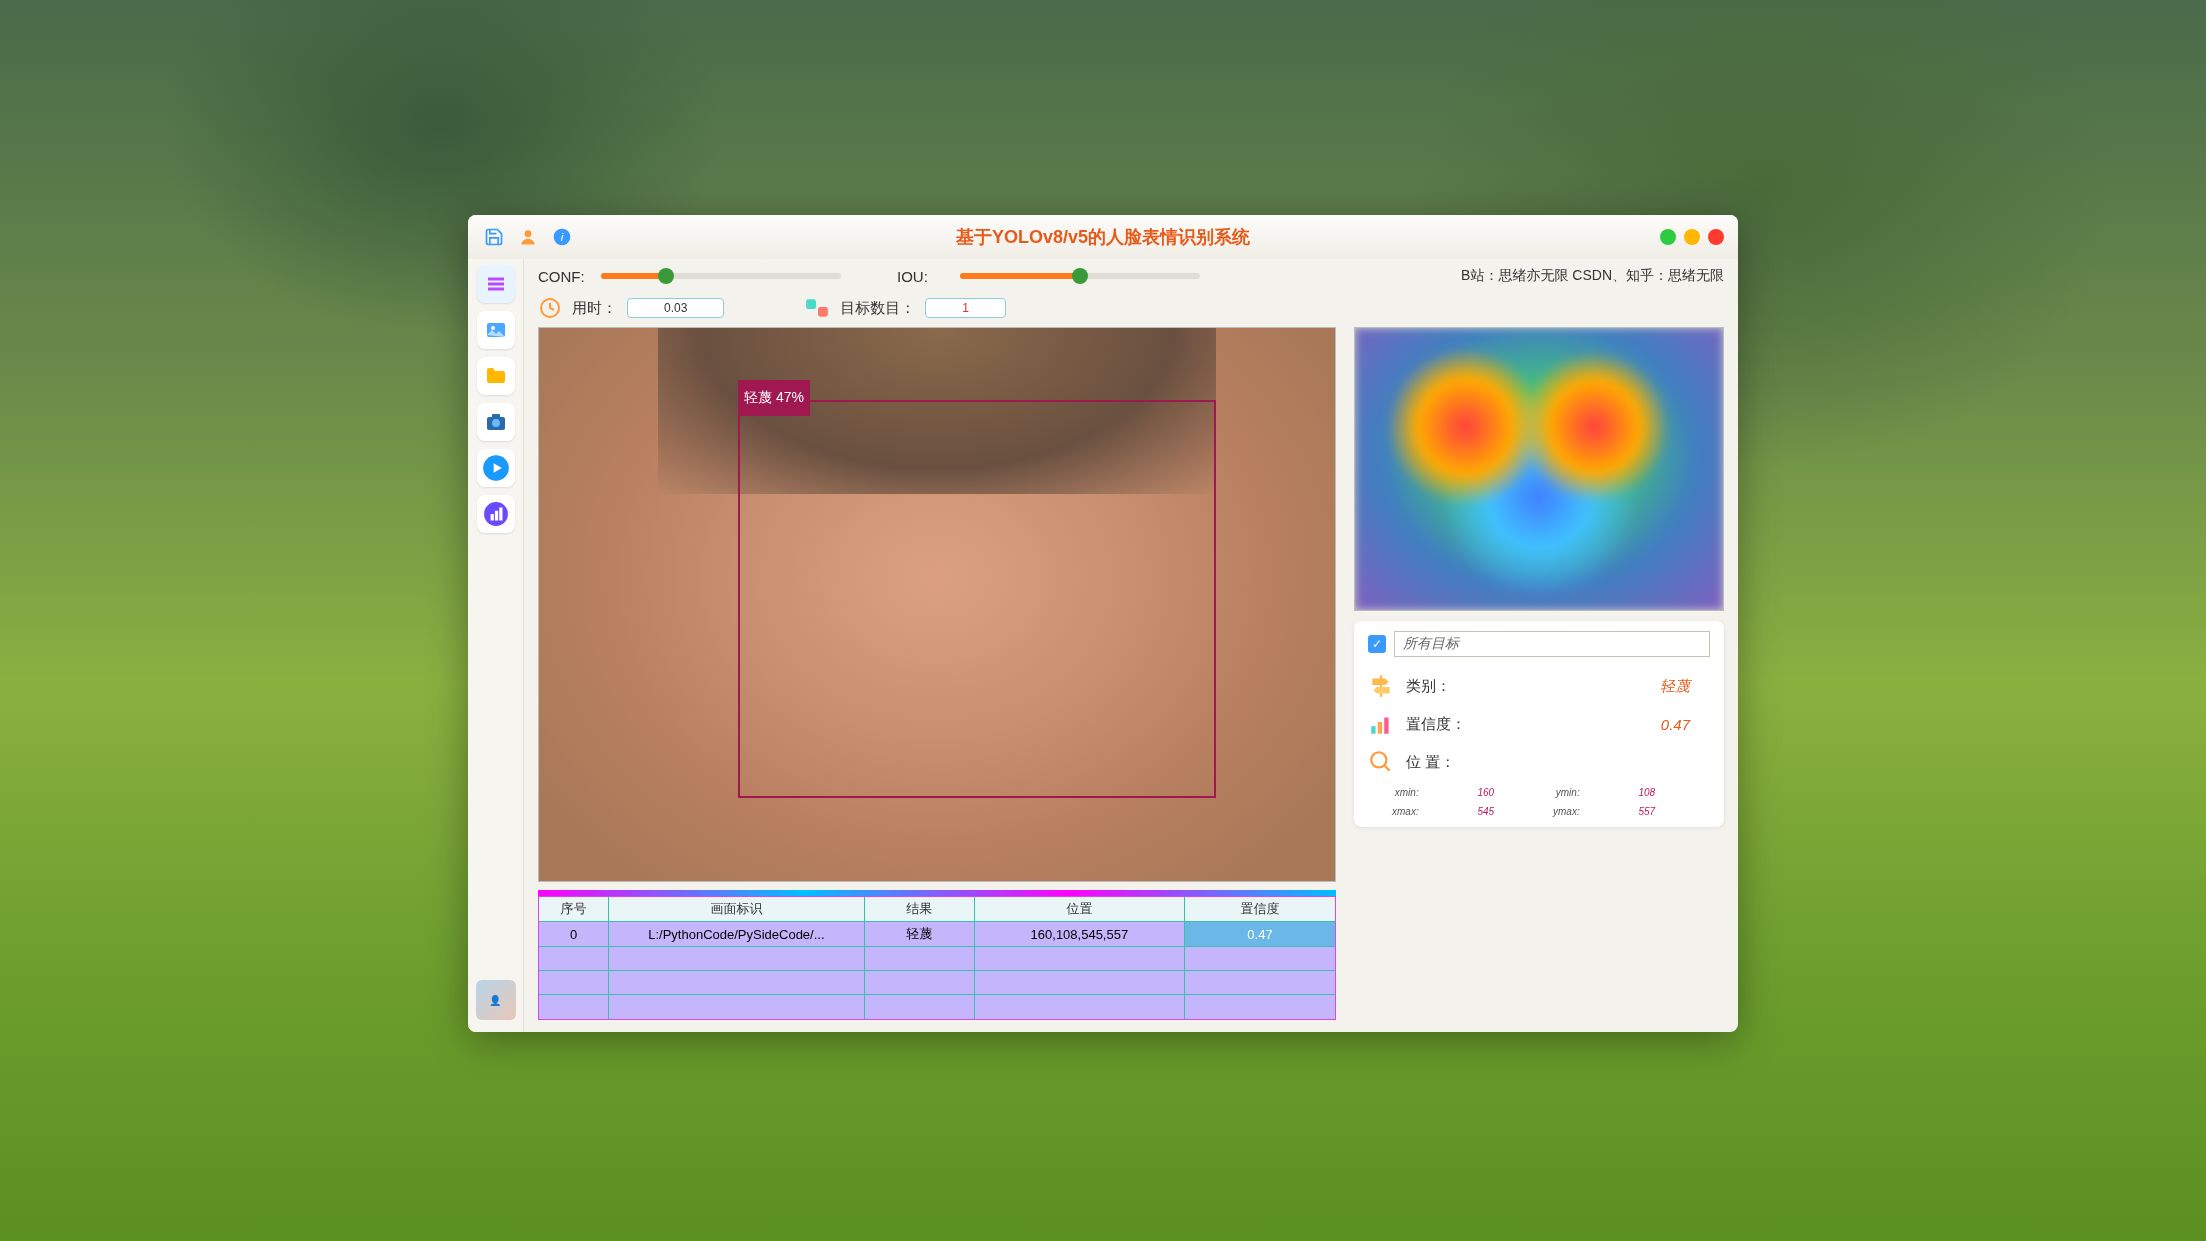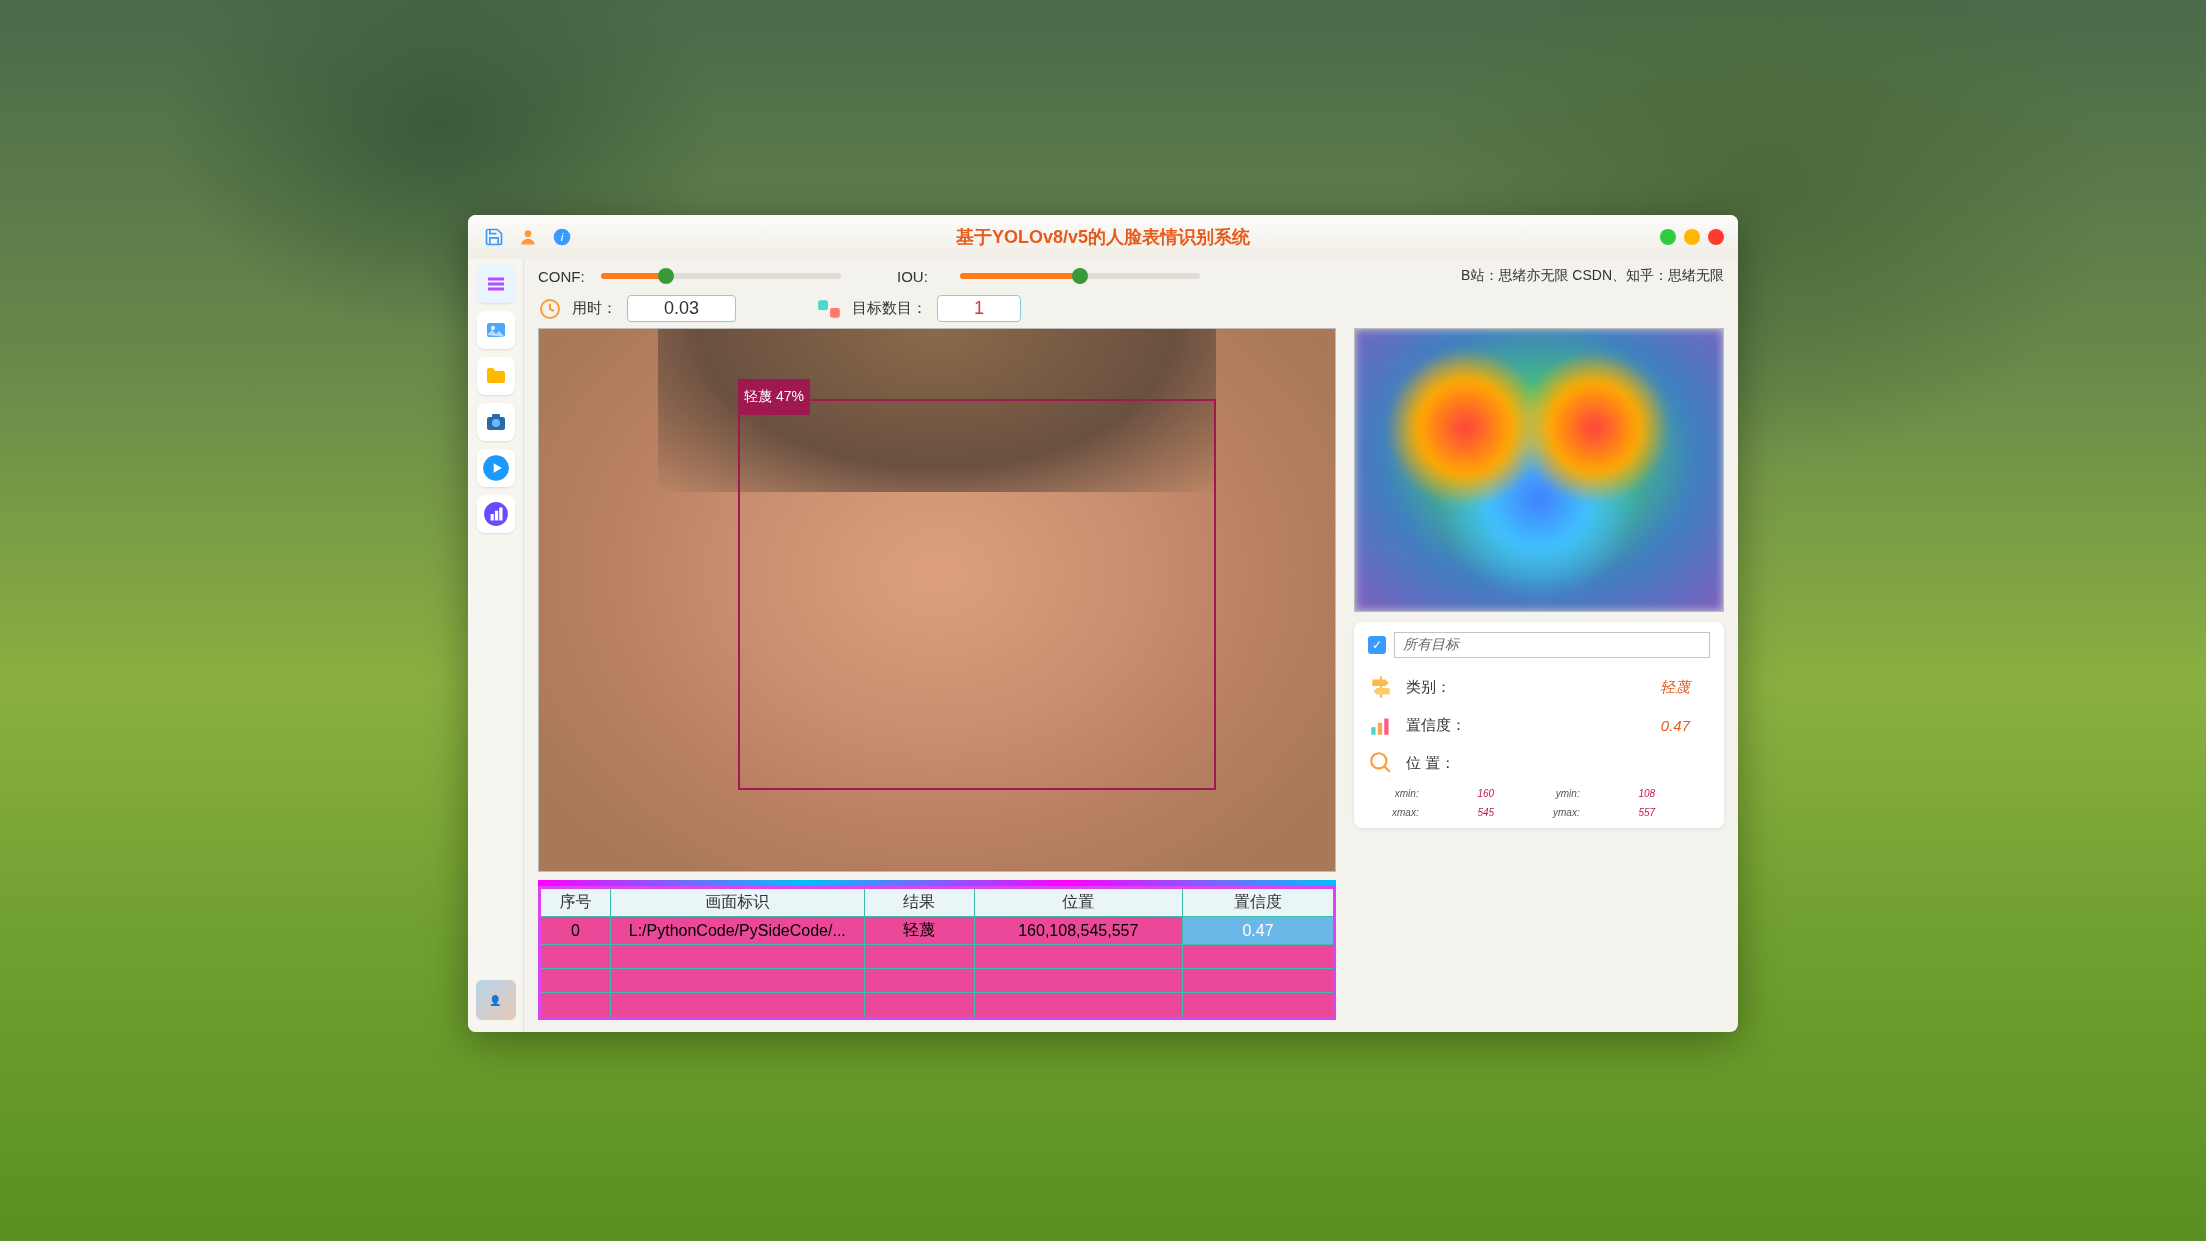--- a/index.html
+++ b/index.html
@@ -35,33 +35,33 @@
 .avatar{width:40px;height:40px;border-radius:6px;margin-top:auto;margin-bottom:12px;background:linear-gradient(135deg,#b8d4e8,#e8c8b8);display:flex;align-items:center;justify-content:center;font-size:10px;color:#666}
 .main{flex:1;padding:8px 14px 12px 14px;display:flex;flex-direction:column;gap:6px;position:relative}
 .controls{display:flex;align-items:center;gap:13px;font-size:15px;color:#333}
 .ctrl-label{min-width:50px}
 .slider{position:relative;width:240px;height:6px;background:#e0ddd6;border-radius:3px}
 .slider .fill{position:absolute;height:100%;background:#ff7a1a;border-radius:3px}
 .slider .thumb{position:absolute;top:-5px;width:16px;height:16px;background:#3a9a3a;border-radius:50%;transform:translateX(-8px);cursor:pointer}
 .credits{margin-left:auto;font-size:14px;color:#333}
 .stats{display:flex;align-items:center;gap:10px;font-size:15px;color:#333;margin-top:4px}
 .clock-icon{width:24px;height:24px}
-.stat-val{border:1px solid #8bcfd6;border-radius:4px;padding:2px 36px;background:#fff;font-size:18px}
+.stat-val{border:1px solid #8bcfd6;border-radius:4px;padding:2px 36px;background:#fff;font-size:12px}
 .stat-val.red{color:#e03030}
 .content{display:flex;gap:18px;flex:1;min-height:0}
 .left-col{display:flex;flex-direction:column;flex:1;min-width:0}
 .img-pane{flex:1;background:#c8c4b8;border:1px solid #bbb;position:relative;overflow:hidden;min-height:0}
 .face-bg{position:absolute;inset:0;background:
   radial-gradient(ellipse 60% 70% at 50% 45%,#dca080 0%,#c89070 40%,#b88060 70%,#a87858 100%);
 }
 .hair{position:absolute;top:0;left:15%;right:15%;height:30%;background:radial-gradient(ellipse at 50% 0%,#8a6a4a,#6a5040 60%,transparent 100%)}
 .bbox{position:absolute;border:2px solid #a01850}
 .bbox-label{position:absolute;top:-22px;left:-2px;background:#a01850;color:#fff;font-size:14px;padding:9px 6px;white-space:nowrap}
 .grad-bar{height:6px;background:linear-gradient(90deg,#ff00ff,#00bfff,#ff00ff,#00bfff);margin-top:8px}
-.table{border:3px solid #d946ef;font-size:16px;background:#ec4899}
+.table{border:1px solid #d946ef;font-size:13px;background:#c4b5fd}
 .tr{display:flex;border-bottom:1px solid #3ac0a8;min-height:24px}
 .tr:last-child{border-bottom:none}
 .th,.td{border-right:1px solid #3ac0a8;padding:3px 6px;text-align:center;display:flex;align-items:center;justify-content:center;overflow:hidden;text-overflow:ellipsis;white-space:nowrap}
 .th:last-child,.td:last-child{border-right:none}
 .c0{width:70px}.c1{flex:1.6}.c2{width:110px}.c3{flex:1.3}.c4{width:150px}
 .th{background:#eaf5f7;color:#333}
 .td.sel{background:#6bb8e8;color:#fff}
 .right-col{width:370px;display:flex;flex-direction:column;gap:10px}
 .heat{height:284px;background:#ccc;position:relative;overflow:hidden;border:1px solid #bbb}
 .heat-bg{position:absolute;inset:0;background:

